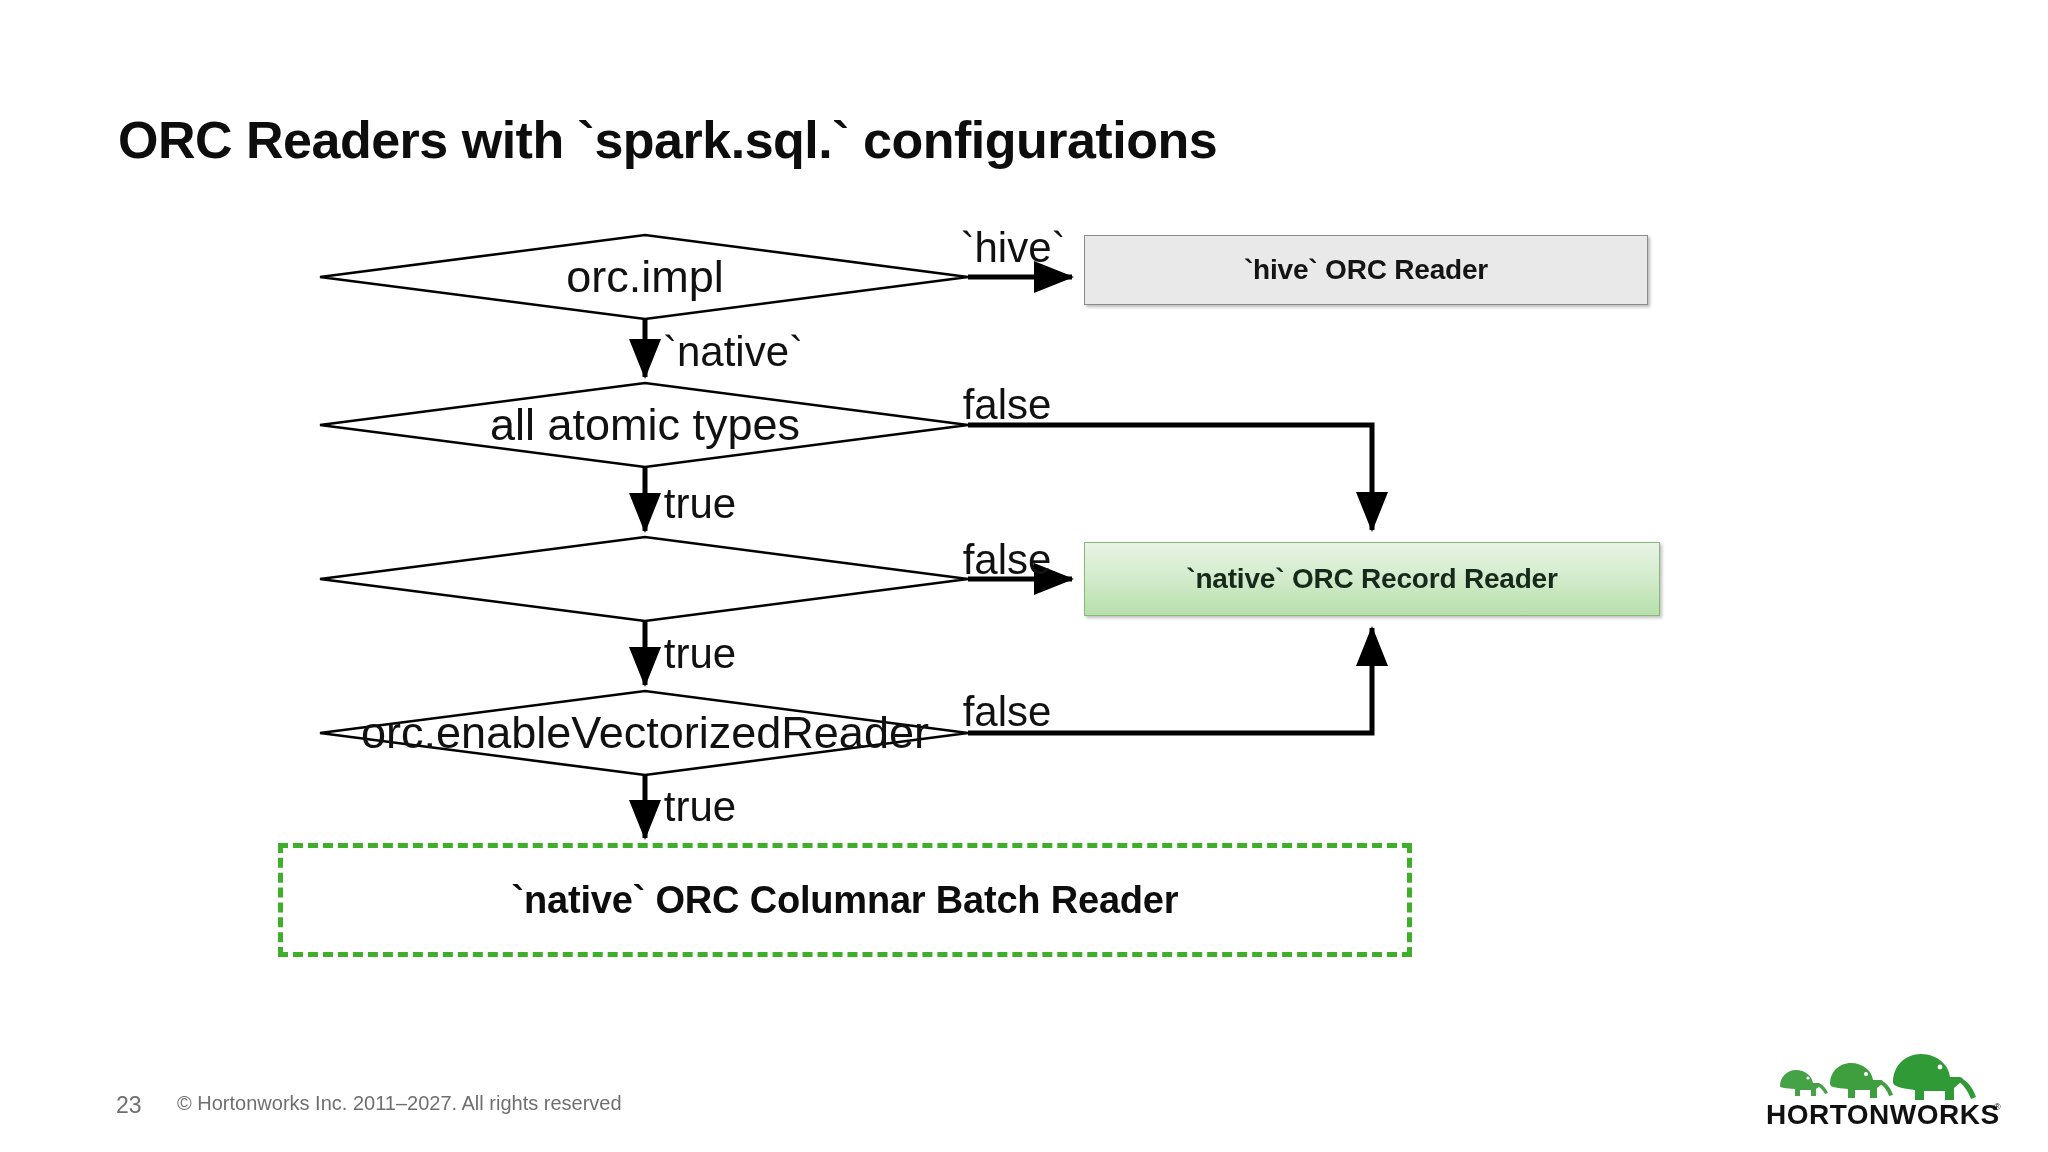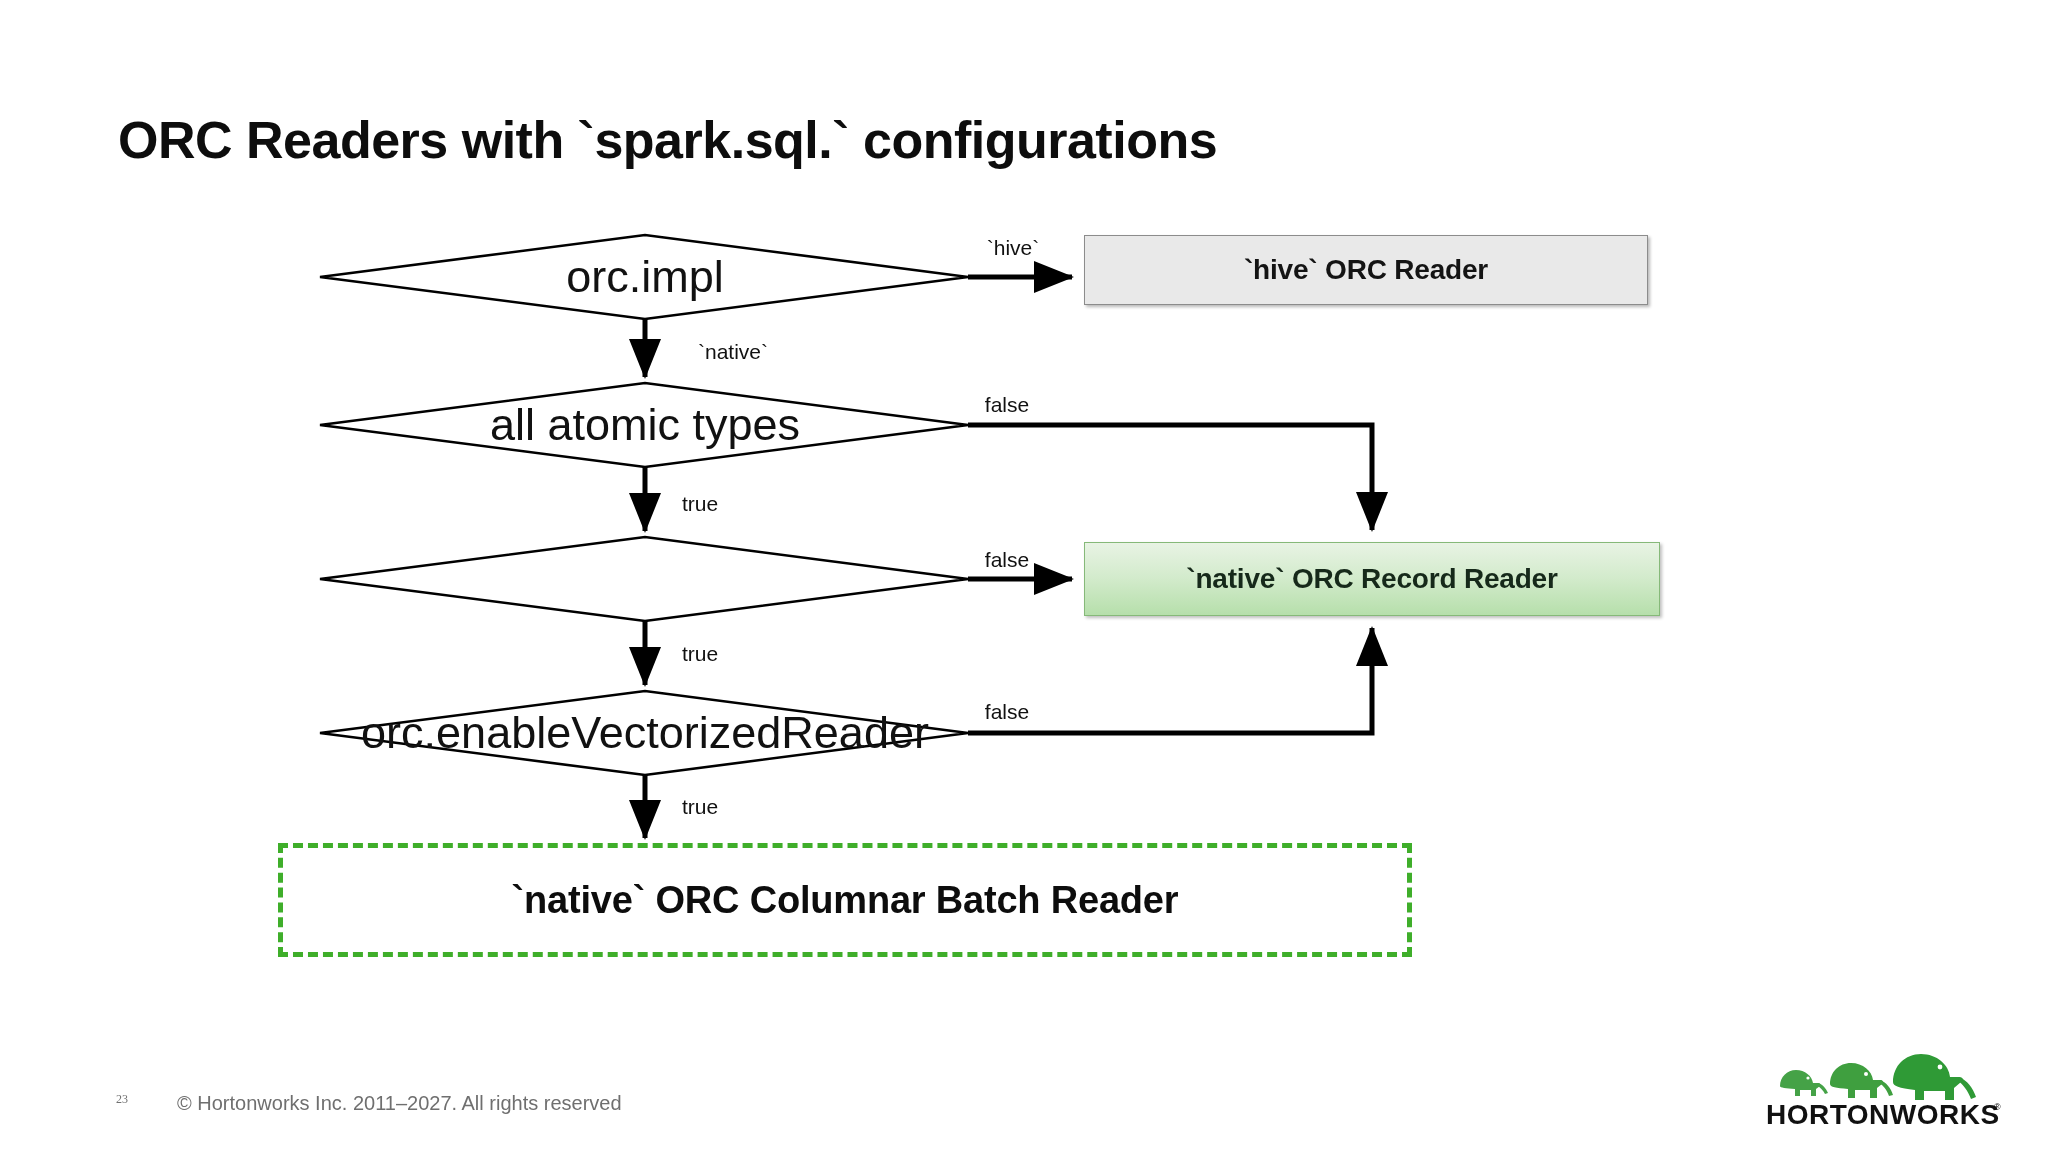--- a/index.html
+++ b/index.html
@@ -41,21 +41,21 @@
   .node-label {
     position: absolute;
     font-size: 45px;
     color: #111111;
     white-space: nowrap;
     transform: translate(-50%, -50%);
     text-align: center;
   }
   .edge-label {
     position: absolute;
-    font-size: 21px;
+    font-size: 42px;
     color: #111111;
     white-space: nowrap;
     transform: translate(-50%, -50%);
   }
 
   
   .result-box {
     position: absolute;
     display: flex;
     align-items: center;
@@ -104,23 +104,22 @@
     left: 147px;
     top: 1007px;
     font-size: 27px;
     color: #111111;
     white-space: nowrap;
   }
   #page-number {
     position: absolute;
     left: 116px;
     top: 1092px;
-    font-size: 12px;
+    font-size: 23px;
     color: #6f6f6f;
-    font-family: Liberation Serif, serif;
   }
   #copyright {
     position: absolute;
     left: 177px;
     top: 1092px;
     font-size: 20px;
     color: #6f6f6f;
     white-space: nowrap;
   }
 

